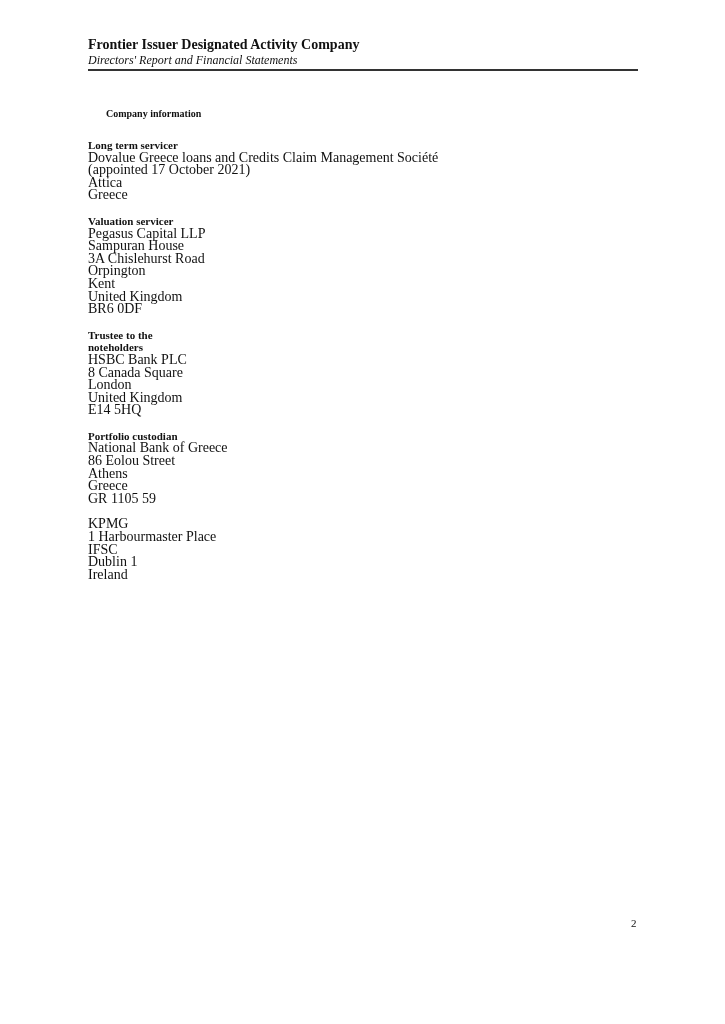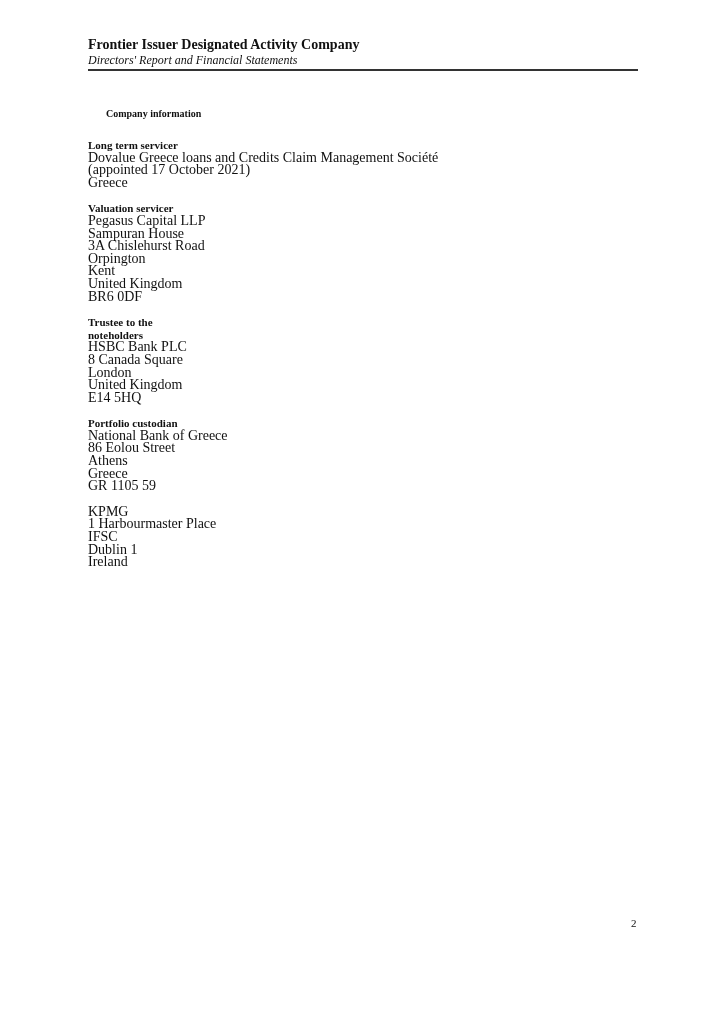--- a/index.html
+++ b/index.html
@@ -30,20 +30,21 @@
 <div class="header-rule"></div>
 
 <div class="page-title">Company information</div>
 
 <div class="entries">
   <div class="entry">
     <div class="entry-label">Long term servicer</div>
     <div class="entry-lines">
       <span class="entry-line">Dovalue Greece loans and Credits Claim Management Société</span>
       <span class="entry-line">(appointed 17 October 2021)</span>
+      <span class="entry-line">Attica</span>
       <span class="entry-line">Greece</span>
     </div>
   </div>
 
   <div class="entry">
     <div class="entry-label">Valuation servicer</div>
     <div class="entry-lines">
       <span class="entry-line">Pegasus Capital LLP</span>
       <span class="entry-line">Sampuran House</span>
       <span class="entry-line">3A Chislehurst Road</span>

